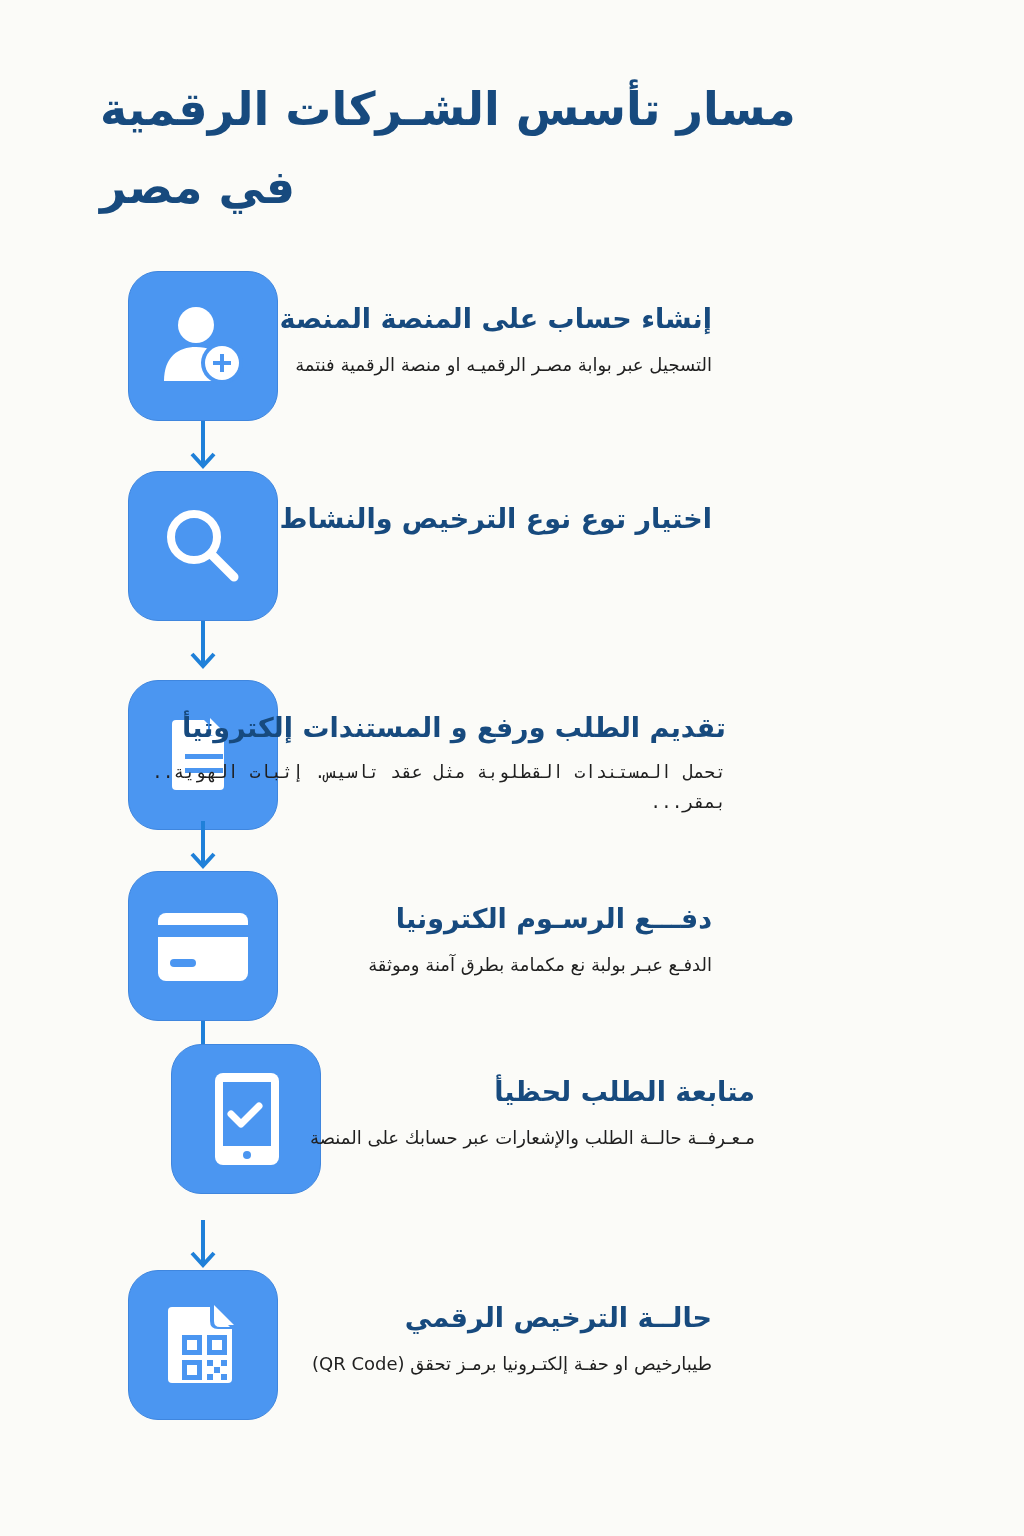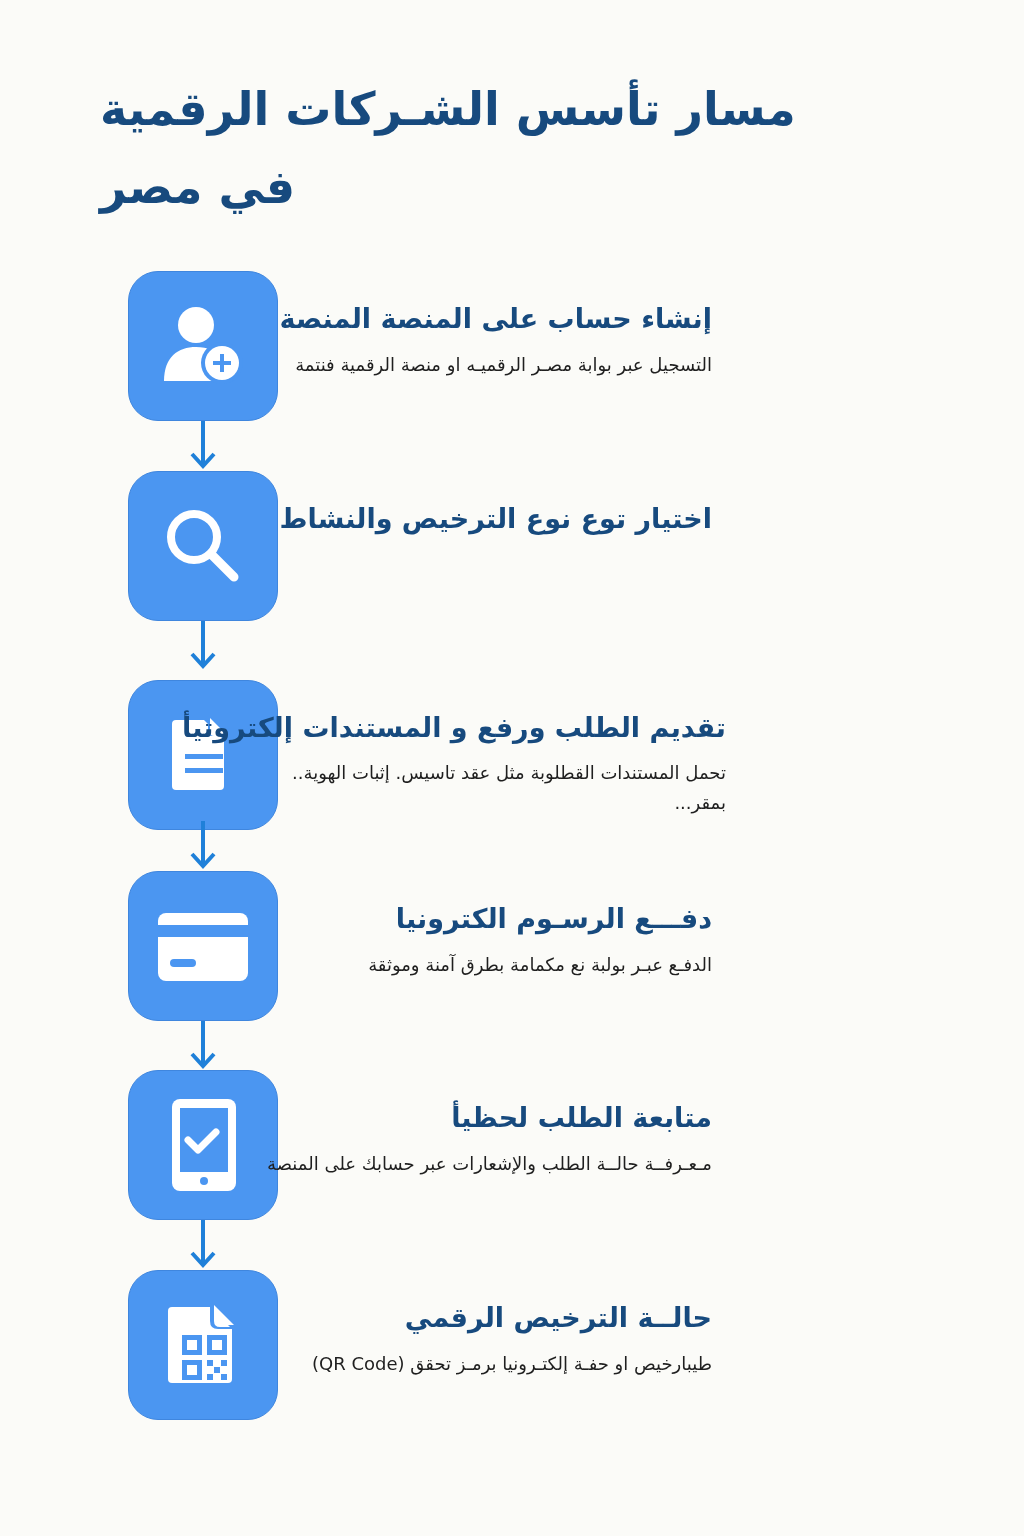--- a/index.html
+++ b/index.html
@@ -131,21 +131,21 @@
     <svg width="90" height="90" viewBox="0 0 90 90">
       <path d="M18 10 Q14 10 14 14 L14 76 Q14 80 18 80 L62 80 Q66 80 66 76 L66 30 L46 10 Z" fill="#ffffff"></path>
       <path d="M50 10 L66 26 L54 26 Q50 26 50 22 Z" fill="#4b96f1"></path>
       <path d="M52 8 L70 26 L56 26 Q52 26 52 22 Z" fill="#ffffff"></path>
       <rect x="27" y="44" width="38" height="5" fill="#4b96f1"></rect>
       <rect x="27" y="58" width="38" height="5" fill="#4b96f1"></rect>
     </svg>
   </div>
   <div class="text">
     <p class="step-title">تقديم الطلب ورفع و المستندات إلكتروتيأ</p>
-    <p class="step-desc" style="line-height:30px;">
+    <p class="step-desc" style="line-height:30px;font-family:Liberation Mono, monospace;">
       <span>تحمل المستندات القطلوبة مثل عقد تاسيس. إثبات الهوية..</span><br>
       <span>بمقر...</span>
     </p>
   </div>
 </div>
 
 <svg class="arrow" style="top:821px;" viewBox="0 0 30 50">
   <line x1="15" y1="0" x2="15" y2="45" stroke="#1f80d9" stroke-width="4"></line>
   <polyline points="4,33 15,45 26,33" fill="none" stroke="#1f80d9" stroke-width="4"></polyline>
 </svg>
@@ -162,21 +162,21 @@
     <p class="step-title">دفـــع الرسـوم الكترونيا</p>
     <p class="step-desc">الدفـع عبـر بولبة نع مكمامة بطرق آمنة وموثقة</p>
   </div>
 </div>
 
 <svg class="arrow" style="top:1021px;" viewBox="0 0 30 50">
   <line x1="15" y1="0" x2="15" y2="45" stroke="#1f80d9" stroke-width="4"></line>
   <polyline points="4,33 15,45 26,33" fill="none" stroke="#1f80d9" stroke-width="4"></polyline>
 </svg>
 
-<div class="step" style="top:1070px;">
+<div class="step" style="top:1044px;margin-left:43px;">
   <div class="tile">
     <svg width="90" height="100" viewBox="0 0 90 100">
       <rect x="14" y="4" width="64" height="92" rx="8" fill="#ffffff"></rect>
       <rect x="22" y="13" width="48" height="64" fill="#4b96f1"></rect>
       <circle cx="46" cy="86" r="4" fill="#4b96f1"></circle>
       <polyline points="30,45 40,55 58,37" fill="none" stroke="#ffffff" stroke-width="7" stroke-linecap="round" stroke-linejoin="round"></polyline>
     </svg>
   </div>
   <div class="text">
     <p class="step-title">متابعة الطلب لحظيأ</p>

